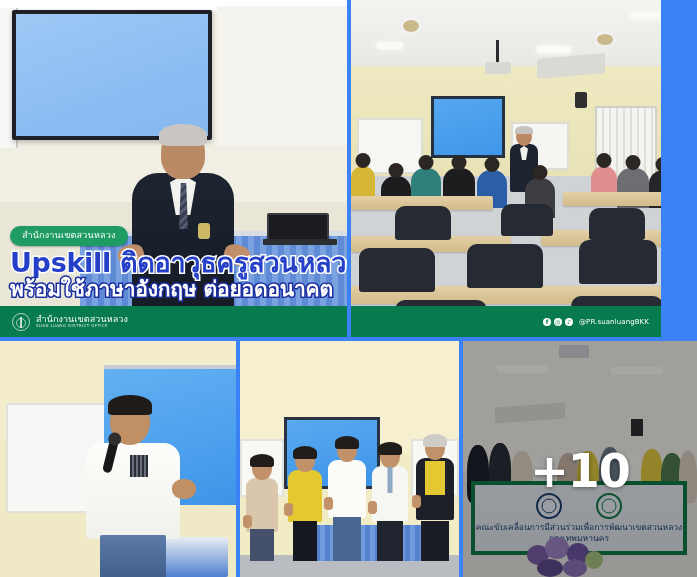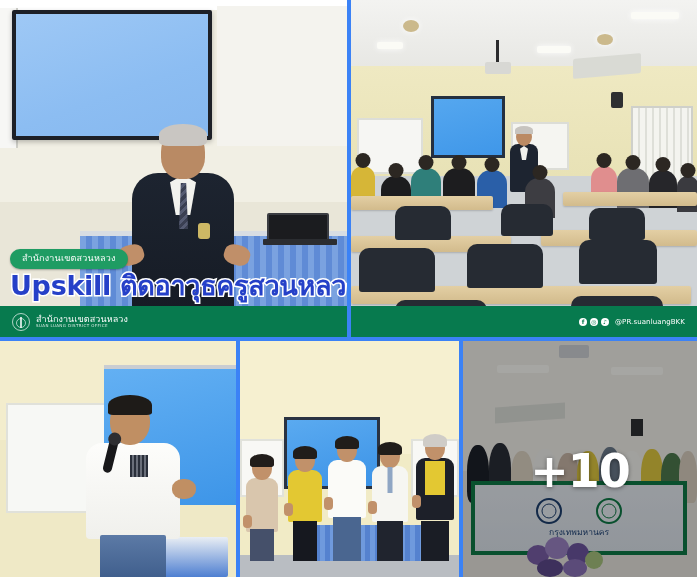--- a/index.html
+++ b/index.html
@@ -152,21 +152,21 @@
   .brand-emblem:after{
     content:""; position:absolute; left:50%; top:4px; width:8px; height:8px;
     border:1px solid rgba(255,255,255,.7); border-radius:50%;
     transform:translateX(-50%);
   }
   .brand-text { color:#ffffff; line-height:1.15; }
   .brand-th { font-size:9px; letter-spacing:.1px; }
   .brand-en { font-size:4px; letter-spacing:.4px; opacity:.85; }
 
   
-  #t-tr { left:351px; top:0; width:346px; height:337px; }
+  #t-tr { left:351px; top:0; width:310px; height:337px; }
   .cr-ceiling {
     position:absolute; left:0; top:0; width:100%; height:76px;
     background:linear-gradient(180deg,#f3f3f1,#e6e6e2);
   }
   .cr-lamp {
     position:absolute; height:7px; background:#fbfbf6; border-radius:2px;
     box-shadow:0 0 6px rgba(255,255,255,.9);
   }
   .cr-wall {
     position:absolute; left:0; top:66px; width:100%; height:110px;
@@ -343,20 +343,21 @@
       <div class="tl-head"></div>
       <div class="tl-hair"></div>
       <div class="tl-hand-l"></div>
       <div class="tl-hand-r"></div>
     </div>
     <div class="tl-mic"></div>
 
     <div class="tl-overlay">
       <div class="pill">สำนักงานเขตสวนหลวง</div>
       <div class="headline1">Upskill ติดอาวุธครูสวนหลวง</div>
+      <div class="headline2">พร้อมใช้ภาษาอังกฤษ ต่อยอดอนาคต</div>
     </div>
 
     <div class="brandbar">
       <div class="brand-emblem"></div>
       <div class="brand-text">
         <div class="brand-th">สำนักงานเขตสวนหลวง</div>
         <div class="brand-en">SUAN LUANG DISTRICT OFFICE</div>
       </div>
     </div>
   </div>
@@ -527,20 +528,21 @@
       <div class="br-ph" style="left:178px;top:12px;width:22px;height:54px;background:#e0c840;"></div>
       <div class="br-ph" style="left:198px;top:16px;width:22px;height:50px;background:#4e7a4e;"></div>
       <div class="br-ph" style="left:216px;top:14px;width:18px;height:52px;background:#d9cfc0;"></div>
     </div>
 
     <div class="br-banner">
       <div class="br-seals">
         <div class="br-seal"></div>
         <div class="br-seal green"></div>
       </div>
+      <div class="br-btxt1">คณะขับเคลื่อนการมีส่วนร่วมเพื่อการพัฒนาเขตสวนหลวง</div>
       <div class="br-btxt2">กรุงเทพมหานคร</div>
     </div>
 
     <div class="br-flowers">
       <span style="left:6px;top:14px;width:22px;height:20px;background:#7a5fa8;"></span>
       <span style="left:24px;top:6px;width:24px;height:22px;background:#9b83c4;"></span>
       <span style="left:46px;top:12px;width:22px;height:22px;background:#6d55a0;"></span>
       <span style="left:16px;top:28px;width:26px;height:18px;background:#5d4a8c;"></span>
       <span style="left:42px;top:28px;width:24px;height:18px;background:#8a72b8;"></span>
       <span style="left:64px;top:20px;width:18px;height:18px;background:#a8c27e;"></span>

